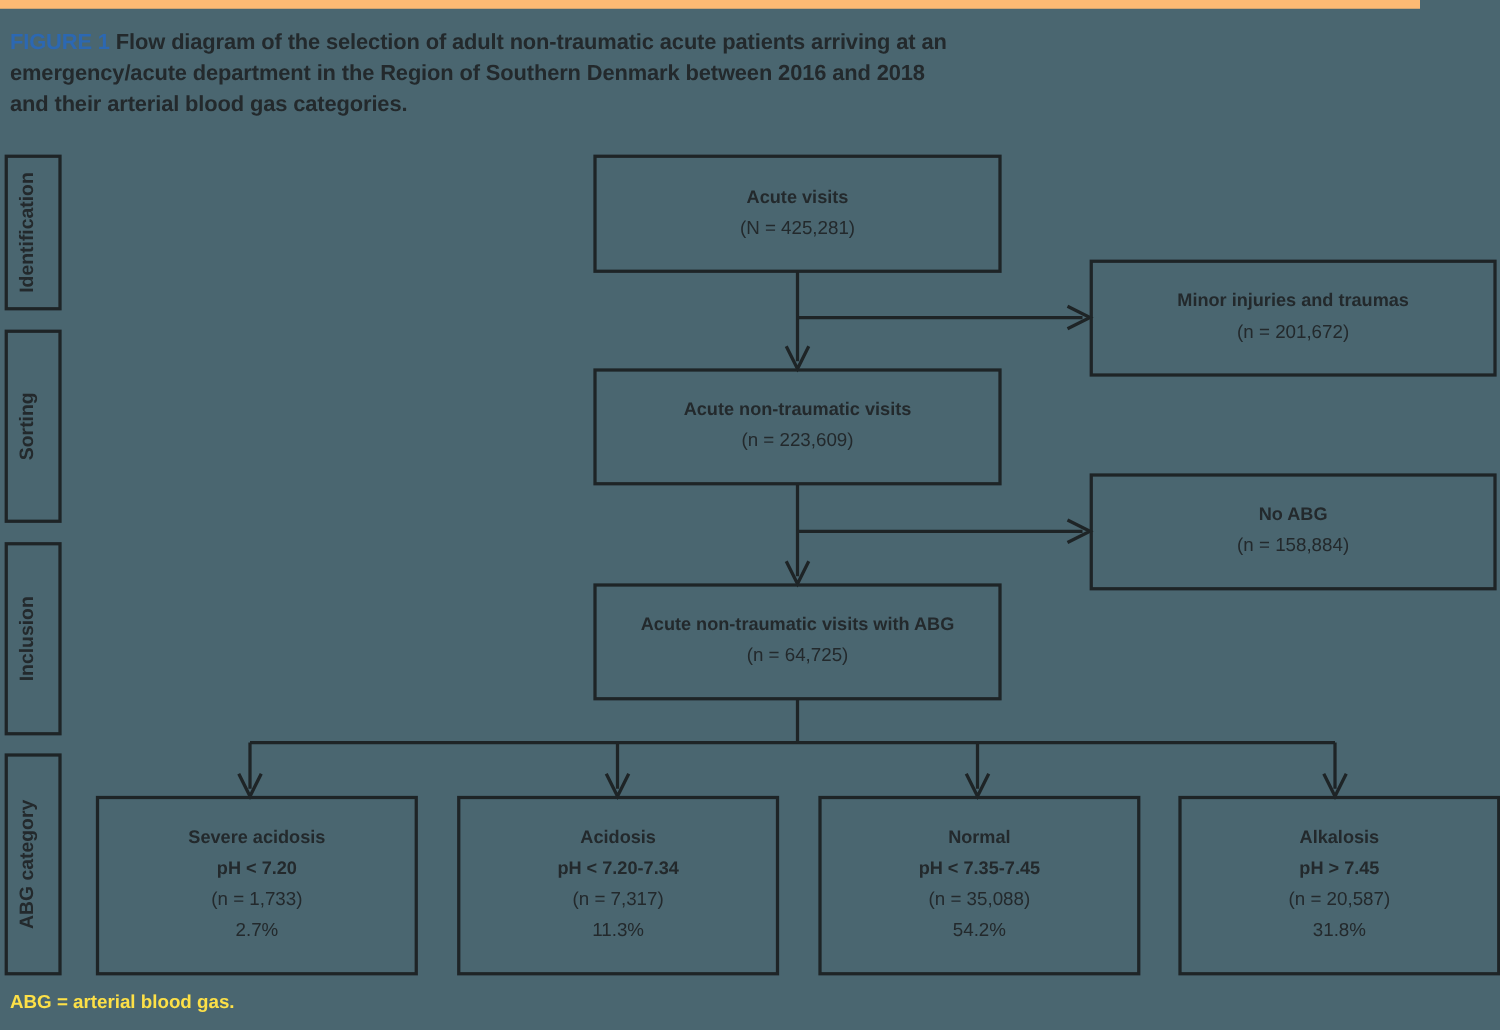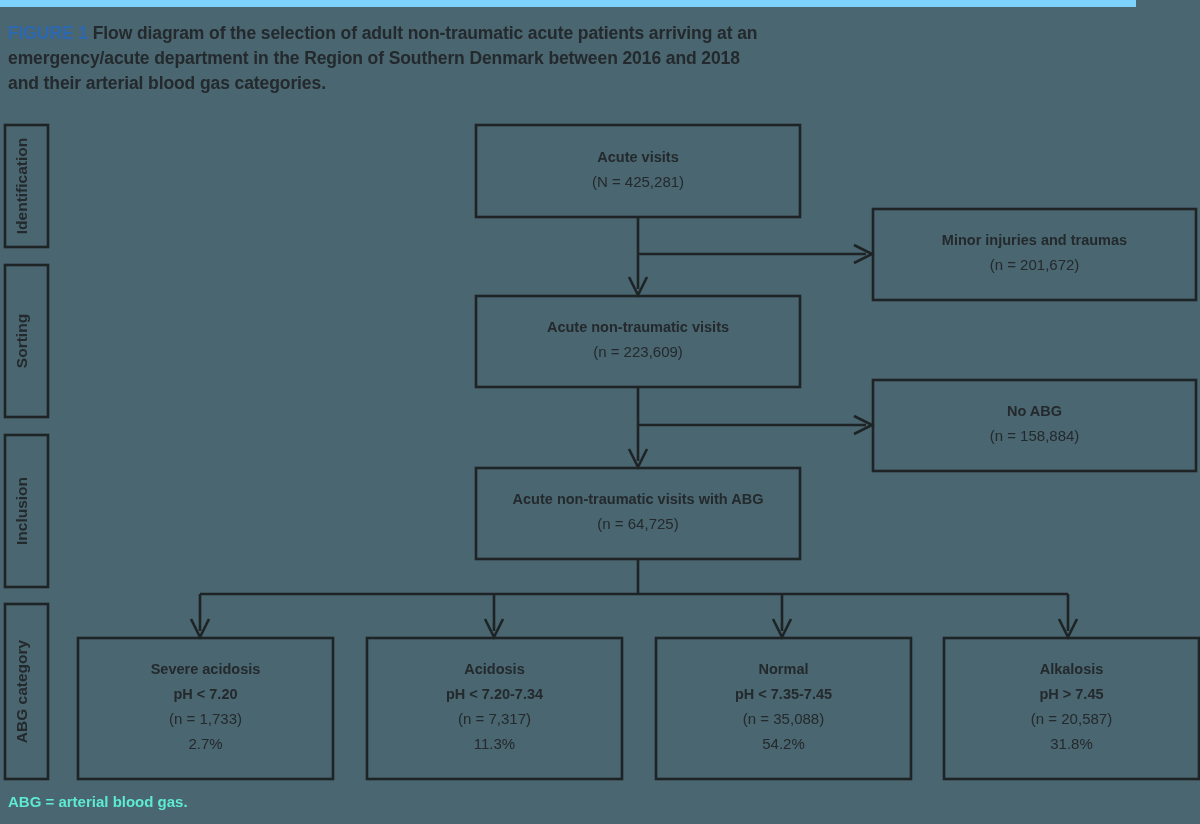--- a/index.html
+++ b/index.html
@@ -13,21 +13,21 @@
     font-family: "Liberation Sans", sans-serif;
     color: #23292c;
     overflow: hidden;
     position: relative;
   }
   #page {
     position: relative;
     width: 1136px;
     height: 824px;
     box-sizing: border-box;
-    border-top: 7px solid #7dd3fc;
+    border-top: 7px solid #fdba74;
   }
   
   #caption {
     position: absolute;
     left: 8px;
     top: 14px;
     width: 750px;
     font-size: 17.5px;
     font-weight: bold;
     line-height: 1.42;
@@ -37,21 +37,21 @@
   #caption .figlabel {
     color: #2c68b2;
   }
   
   #footnote {
     position: absolute;
     left: 8px;
     top: 786px;
     font-size: 15px;
     font-weight: bold;
-    color: #5eead4;
+    color: #fde047;
   }
   
   #stage {
     position: absolute;
     left: 0;
     top: 0;
     width: 1200px;
     height: 824px;
   }
   svg { display: block; }

